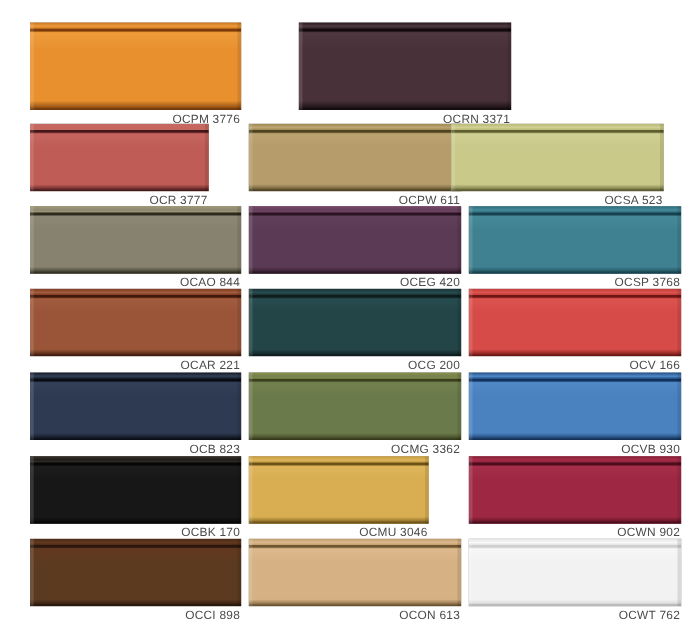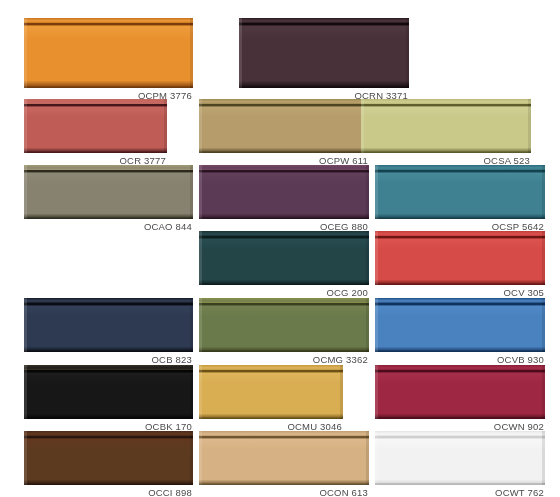--- a/index.html
+++ b/index.html
@@ -171,33 +171,45 @@
     <div class="swatch-cell" style="left: 199px; top: 165px; width: 170px;">
       <div class="swatch-chip" style="height: 54px;">
         <div class="chip-base" style="background: rgb(91, 58, 85);"></div>
         <div class="chip-top-bevel" style="background: linear-gradient(rgb(122, 69, 102) 0%, rgb(97, 64, 91) 60%, rgb(122, 69, 102) 100%);"></div>
         <div class="chip-shadow-line" style="background: linear-gradient(rgb(42, 20, 34) 0%, rgb(42, 20, 34) 55%, rgb(91, 58, 85) 100%);"></div>
         <div class="chip-face-sheen" style="background: linear-gradient(rgb(97, 64, 91) 0%, rgb(91, 58, 85) 22%, rgb(91, 58, 85) 88%, rgb(42, 20, 34) 100%);"></div>
         <div class="chip-left-edge"></div>
         <div class="chip-right-edge"></div>
         <div class="chip-bottom-edge"></div>
       </div>
-      <div class="swatch-label">OCEG 880</div>
+      <div class="swatch-label">OCEG 420</div>
     </div>
     <div class="swatch-cell" style="left: 375px; top: 165px; width: 170px;">
       <div class="swatch-chip" style="height: 54px;">
         <div class="chip-base" style="background: rgb(63, 129, 145);"></div>
         <div class="chip-top-bevel" style="background: linear-gradient(rgb(46, 108, 124) 0%, rgb(70, 138, 154) 60%, rgb(46, 108, 124) 100%);"></div>
         <div class="chip-shadow-line" style="background: linear-gradient(rgb(22, 66, 80) 0%, rgb(22, 66, 80) 55%, rgb(63, 129, 145) 100%);"></div>
         <div class="chip-face-sheen" style="background: linear-gradient(rgb(70, 138, 154) 0%, rgb(63, 129, 145) 22%, rgb(63, 129, 145) 88%, rgb(22, 66, 80) 100%);"></div>
         <div class="chip-left-edge"></div>
         <div class="chip-right-edge"></div>
         <div class="chip-bottom-edge"></div>
       </div>
-      <div class="swatch-label">OCSP 5642</div>
+      <div class="swatch-label">OCSP 3768</div>
+    </div>
+    <div class="swatch-cell" style="left: 24px; top: 231px; width: 169px;">
+      <div class="swatch-chip" style="height: 54px;">
+        <div class="chip-base" style="background: rgb(154, 85, 56);"></div>
+        <div class="chip-top-bevel" style="background: linear-gradient(rgb(126, 58, 32) 0%, rgb(162, 92, 62) 60%, rgb(126, 58, 32) 100%);"></div>
+        <div class="chip-shadow-line" style="background: linear-gradient(rgb(64, 25, 12) 0%, rgb(64, 25, 12) 55%, rgb(154, 85, 56) 100%);"></div>
+        <div class="chip-face-sheen" style="background: linear-gradient(rgb(162, 92, 62) 0%, rgb(154, 85, 56) 22%, rgb(154, 85, 56) 88%, rgb(64, 25, 12) 100%);"></div>
+        <div class="chip-left-edge"></div>
+        <div class="chip-right-edge"></div>
+        <div class="chip-bottom-edge"></div>
+      </div>
+      <div class="swatch-label">OCAR 221</div>
     </div>
     <div class="swatch-cell" style="left: 199px; top: 231px; width: 170px;">
       <div class="swatch-chip" style="height: 54px;">
         <div class="chip-base" style="background: rgb(35, 69, 72);"></div>
         <div class="chip-top-bevel" style="background: linear-gradient(rgb(27, 50, 52) 0%, rgb(39, 76, 80) 60%, rgb(27, 50, 52) 100%);"></div>
         <div class="chip-shadow-line" style="background: linear-gradient(rgb(13, 29, 30) 0%, rgb(13, 29, 30) 55%, rgb(35, 69, 72) 100%);"></div>
         <div class="chip-face-sheen" style="background: linear-gradient(rgb(39, 76, 80) 0%, rgb(35, 69, 72) 22%, rgb(35, 69, 72) 88%, rgb(13, 29, 30) 100%);"></div>
         <div class="chip-left-edge"></div>
         <div class="chip-right-edge"></div>
         <div class="chip-bottom-edge"></div>
@@ -207,21 +219,21 @@
     <div class="swatch-cell" style="left: 375px; top: 231px; width: 170px;">
       <div class="swatch-chip" style="height: 54px;">
         <div class="chip-base" style="background: rgb(214, 75, 71);"></div>
         <div class="chip-top-bevel" style="background: linear-gradient(rgb(194, 60, 58) 0%, rgb(220, 83, 79) 60%, rgb(194, 60, 58) 100%);"></div>
         <div class="chip-shadow-line" style="background: linear-gradient(rgb(110, 22, 20) 0%, rgb(110, 22, 20) 55%, rgb(214, 75, 71) 100%);"></div>
         <div class="chip-face-sheen" style="background: linear-gradient(rgb(220, 83, 79) 0%, rgb(214, 75, 71) 22%, rgb(214, 75, 71) 88%, rgb(110, 22, 20) 100%);"></div>
         <div class="chip-left-edge"></div>
         <div class="chip-right-edge"></div>
         <div class="chip-bottom-edge"></div>
       </div>
-      <div class="swatch-label">OCV 305</div>
+      <div class="swatch-label">OCV 166</div>
     </div>
     <div class="swatch-cell" style="left: 24px; top: 298px; width: 169px;">
       <div class="swatch-chip" style="height: 54px;">
         <div class="chip-base" style="background: rgb(46, 58, 82);"></div>
         <div class="chip-top-bevel" style="background: linear-gradient(rgb(20, 26, 38) 0%, rgb(52, 64, 88) 60%, rgb(20, 26, 38) 100%);"></div>
         <div class="chip-shadow-line" style="background: linear-gradient(rgb(9, 12, 18) 0%, rgb(9, 12, 18) 55%, rgb(46, 58, 82) 100%);"></div>
         <div class="chip-face-sheen" style="background: linear-gradient(rgb(52, 64, 88) 0%, rgb(46, 58, 82) 22%, rgb(46, 58, 82) 88%, rgb(9, 12, 18) 100%);"></div>
         <div class="chip-left-edge"></div>
         <div class="chip-right-edge"></div>
         <div class="chip-bottom-edge"></div>

